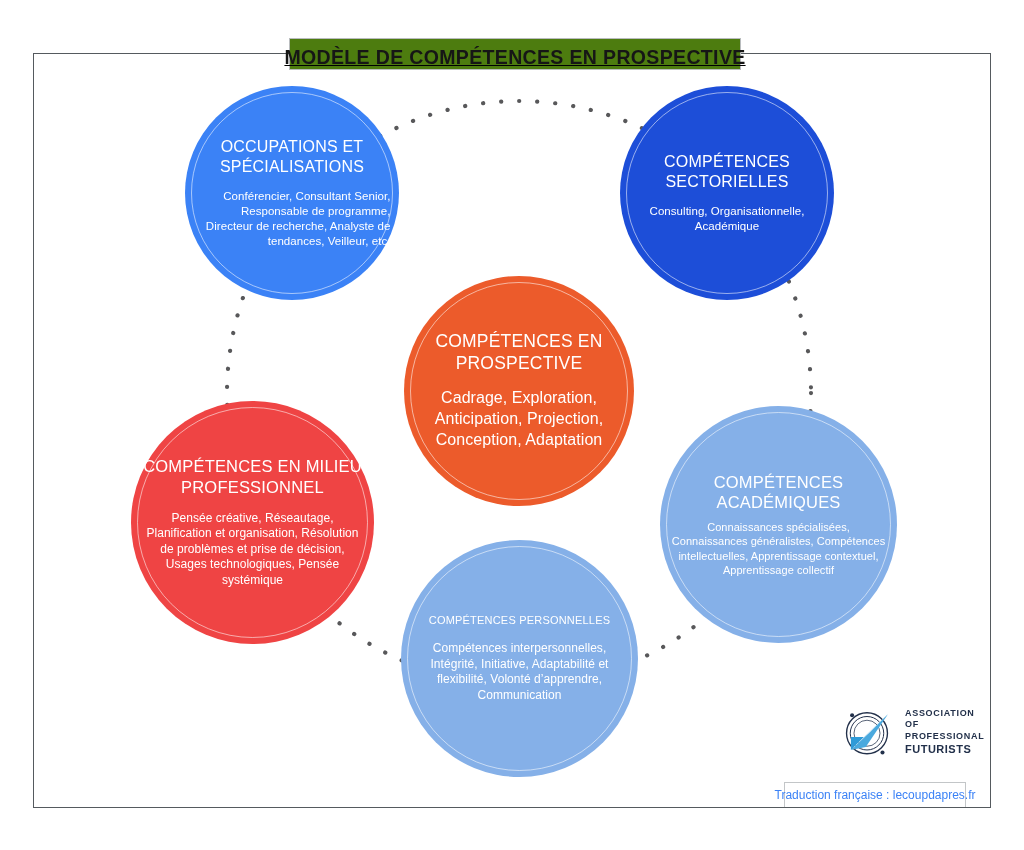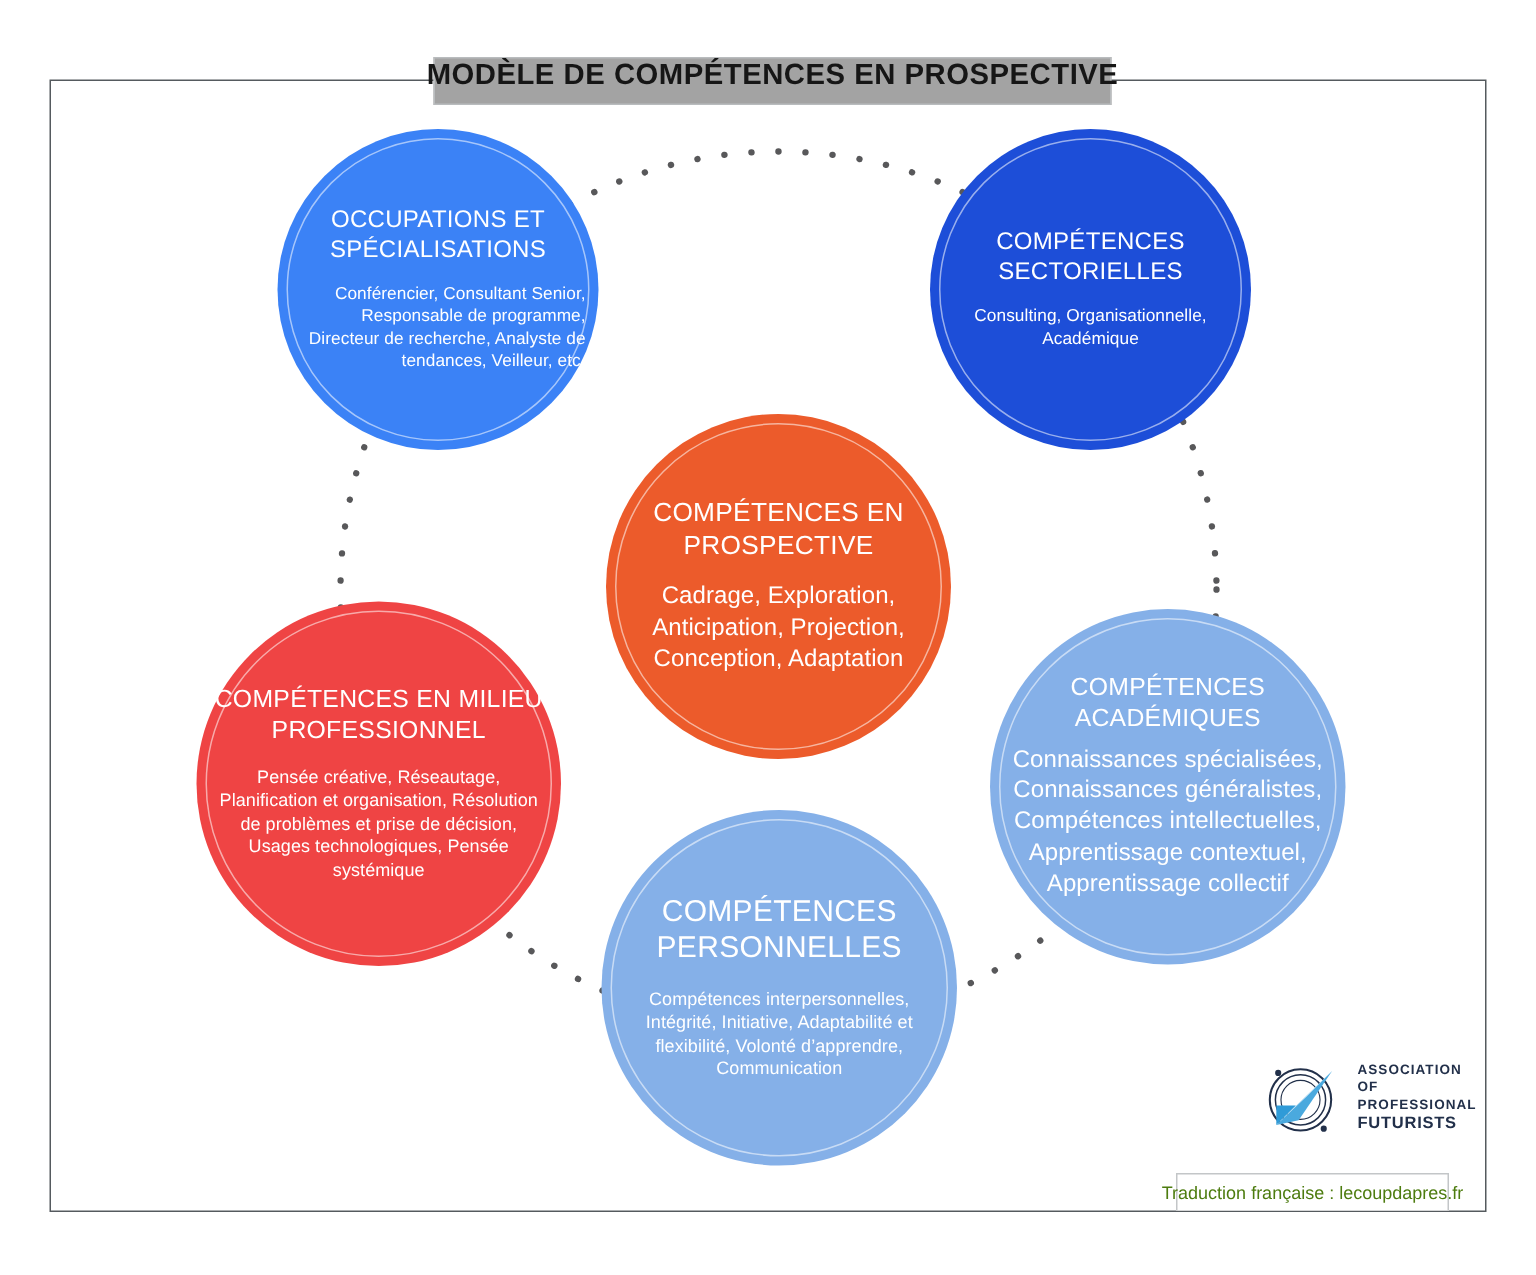--- a/index.html
+++ b/index.html
@@ -34,27 +34,28 @@
     background: #ffffff;
   }
 
   
   #title-box {
     position: absolute;
     left: 289px;
     top: 38px;
     width: 452px;
     height: 32px;
-    background: #a3a3a3;
+    background: #4d7c0f;
     border: 1px solid #b9bcbe;
     box-sizing: border-box;
     display: flex;
-    align-items: flex-start;
+    align-items: flex-end;
     justify-content: center;
     z-index: 40;
+    text-decoration: underline;
   }
   #title-text {
     font-size: 19.5px;
     font-weight: bold;
     letter-spacing: 0.35px;
     color: #161616;
     white-space: nowrap;
   }
 
   
@@ -135,28 +136,28 @@
   }
   #node-milieu .node-title { font-size: 16.5px; }
   #node-milieu .node-desc { font-size: 12px; margin-top: 14px; }
 
   #node-academiques {
     left: 660px; top: 406px;
     width: 237px; height: 237px;
     background: #85B0E8;
   }
   #node-academiques .node-title { font-size: 16.5px; }
-  #node-academiques .node-desc { font-size: 16px; margin-top: 8px; }
+  #node-academiques .node-desc { font-size: 11px; margin-top: 8px; }
 
   #node-personnelles {
     left: 401px; top: 540px;
     width: 237px; height: 237px;
     background: #85B0E8;
   }
-  #node-personnelles .node-title { font-size: 20px; }
+  #node-personnelles .node-title { font-size: 11px; }
   #node-personnelles .node-desc { font-size: 12px; margin-top: 14px; }
 
   
   #logo-block {
     position: absolute;
     left: 836px;
     top: 700px;
     width: 152px;
     height: 64px;
     display: flex;
@@ -185,21 +186,21 @@
     border: 1px solid #c3c6c8;
     border-bottom: none;
     box-sizing: border-box;
     display: flex;
     align-items: center;
     justify-content: center;
     z-index: 35;
   }
   #attribution-text {
     font-size: 12px;
-    color: #4d7c0f;
+    color: #3b82f6;
     white-space: nowrap;
   }
 </style>
 </head>
 <body>
 
 <div id="stage">
 
   <div id="frame"></div>
 

